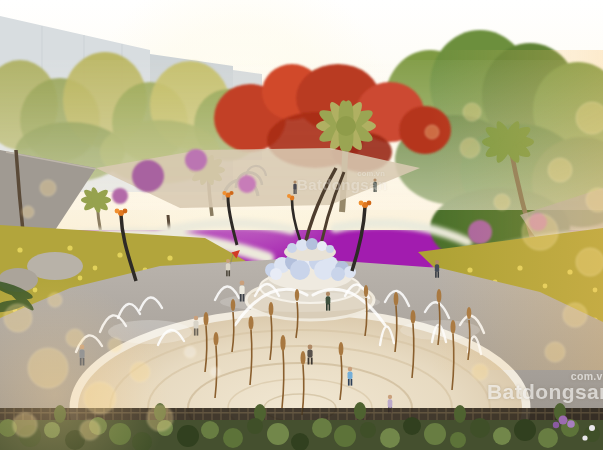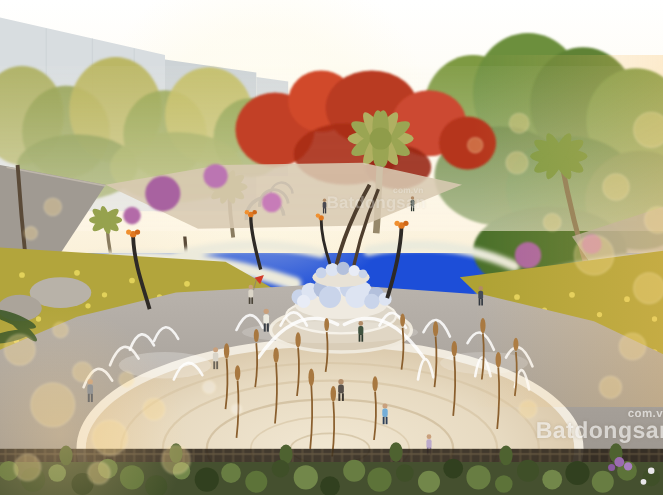--- a/index.html
+++ b/index.html
@@ -1,19 +1,19 @@
 <!DOCTYPE html>
 <html><head>
 <meta charset="utf-8">
 <style>
   html,body{margin:0;padding:0;background:#222;}
   .stage{
     position:relative;width:603px;height:450px;overflow:hidden;
     font-family:"Liberation Sans", sans-serif;
-    background:#1d4ed8;
+    background:#a21caf;
   }
   .stage svg{position:absolute;left:0;top:0;display:block;}
   .wm{
     position:absolute;display:flex;flex-direction:column;align-items:flex-end;
     color:rgba(255,255,255,0.62);line-height:1;pointer-events:none;
     text-shadow:0 0 3px rgba(130,115,90,0.35);
   }
   .wm .wm-domain{font-size:10.5px;font-weight:bold;margin:0 3px -1px 0;letter-spacing:.3px;}
   .wm .wm-brand{font-size:21px;font-weight:bold;letter-spacing:.4px;}
   .wm-br{left:487px;top:371px;}

